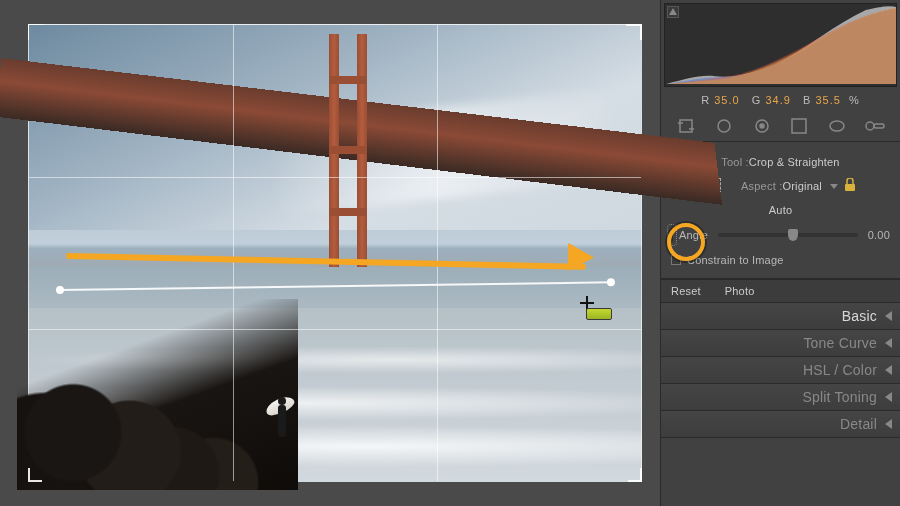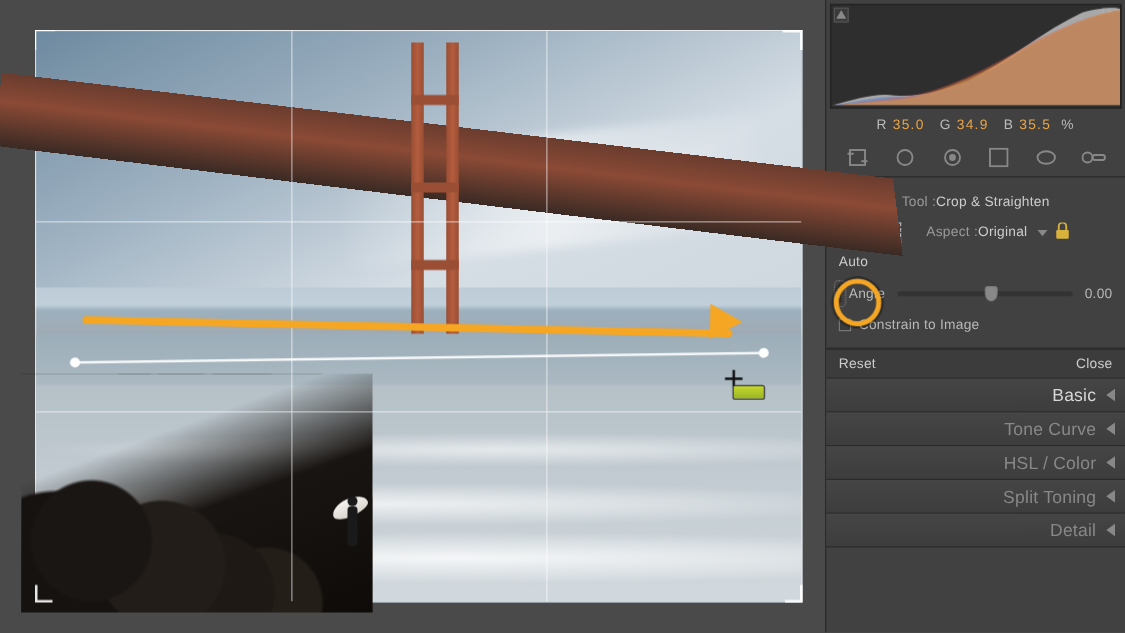--- a/index.html
+++ b/index.html
@@ -86,21 +86,21 @@
   .chev { width:0;height:0;border-left:4px solid transparent;border-right:4px solid transparent;border-top:5px solid #888; display:inline-block; margin-left:2px; }
   
   .angle-row { display:flex; align-items:center; gap:6px; height:26px; position:relative; }
   .level-box { width:20px; height:14px; background:linear-gradient(to bottom,#c4d82e,#9ab524); border:1px solid #2a2a2a; border-radius:2px; position:relative; }
   .level-box::after{content:"";position:absolute;inset:-5px;border:1px dotted #888;border-radius:4px;}
   .ring-annot { position:absolute; left:-4px; top:-6px; width:38px; height:38px; border:4px solid #f5a623; border-radius:50%; pointer-events:none; box-shadow:0 0 0 2px rgba(0,0,0,0.3); }
   .slider { flex:1; height:4px; background:#333; border-radius:2px; position:relative; margin:0 4px; }
   .slider .thumb { position:absolute; left:50%; top:-4px; width:10px; height:12px; background:#888; border-radius:2px 2px 50% 50%; }
   .auto-lnk { color:#ccc; cursor:pointer; }
   
-  .reset-row { height:24px; display:flex; align-items:center; justify-content:space-between; gap:12px; padding:0 10px; border-top:1px solid #2a2a2a; border-bottom:1px solid #2a2a2a; background:#3c3c3c; }
+  .reset-row { height:24px; display:flex; align-items:center; justify-content:flex-start; gap:24px; padding:0 10px; border-top:1px solid #2a2a2a; border-bottom:1px solid #2a2a2a; background:#3c3c3c; }
   .reset-row span { color:#ccc; cursor:pointer; }
   
   .panel-header { height:27px; display:flex; align-items:center; justify-content:flex-end; padding:0 8px; gap:8px; border-bottom:1px solid #2a2a2a; background:linear-gradient(#454545,#3d3d3d); color:#d8d8d8; font-size:14px; }
   .panel-header.dim { color:#888;align-items:center; }
   .tri { width:0;height:0;border-top:5px solid transparent;border-bottom:5px solid transparent;border-right:7px solid #888; }
 </style>
 </head>
 <body>
 
 <div class="canvas-area">
@@ -211,21 +211,21 @@
       </span>
       <span class="val">
         <span>Original</span>
         <span class="chev"></span>
         <span class="lock-icn"><svg width="12" height="14" viewBox="0 0 12 14">
               <rect x="1" y="6" width="10" height="7" rx="1"></rect>
               <path d="M3,6 V3 a3,3 0 0,1 6,0 V6" fill="none" stroke="#d8b23a" stroke-width="1.5"></path>
             </svg></span>
       </span>
     </div>
-    <div class="cp-row" style="justify-content:flex-start">
+    <div class="cp-row" style="justify-content:center">
       <span class="auto-lnk">Auto</span>
     </div>
     <div class="angle-row">
       <span style="position:relative">
         <span class="level-box"></span>
         <span class="ring-annot"></span>
       </span>
       <span class="lbl">Angle</span>
       <div class="slider">
           <span class="thumb"></span>
@@ -233,21 +233,21 @@
       <span class="val">0.00</span>
     </div>
     <div class="cp-row" style="justify-content:flex-start;gap:6px">
       <span class="chk"></span>
       <span>Constrain to Image</span>
     </div>
   </div>
 
   <div class="reset-row">
     <span>Reset</span>
-    <span>Close</span>
+    <span>Photo</span>
   </div>
 
   <div class="panel-header">
     <span>Basic</span>
       <span class="tri"></span>
   </div>
   <div class="panel-header dim">
     <span>Tone Curve</span>
       <span class="tri"></span>
   </div>

